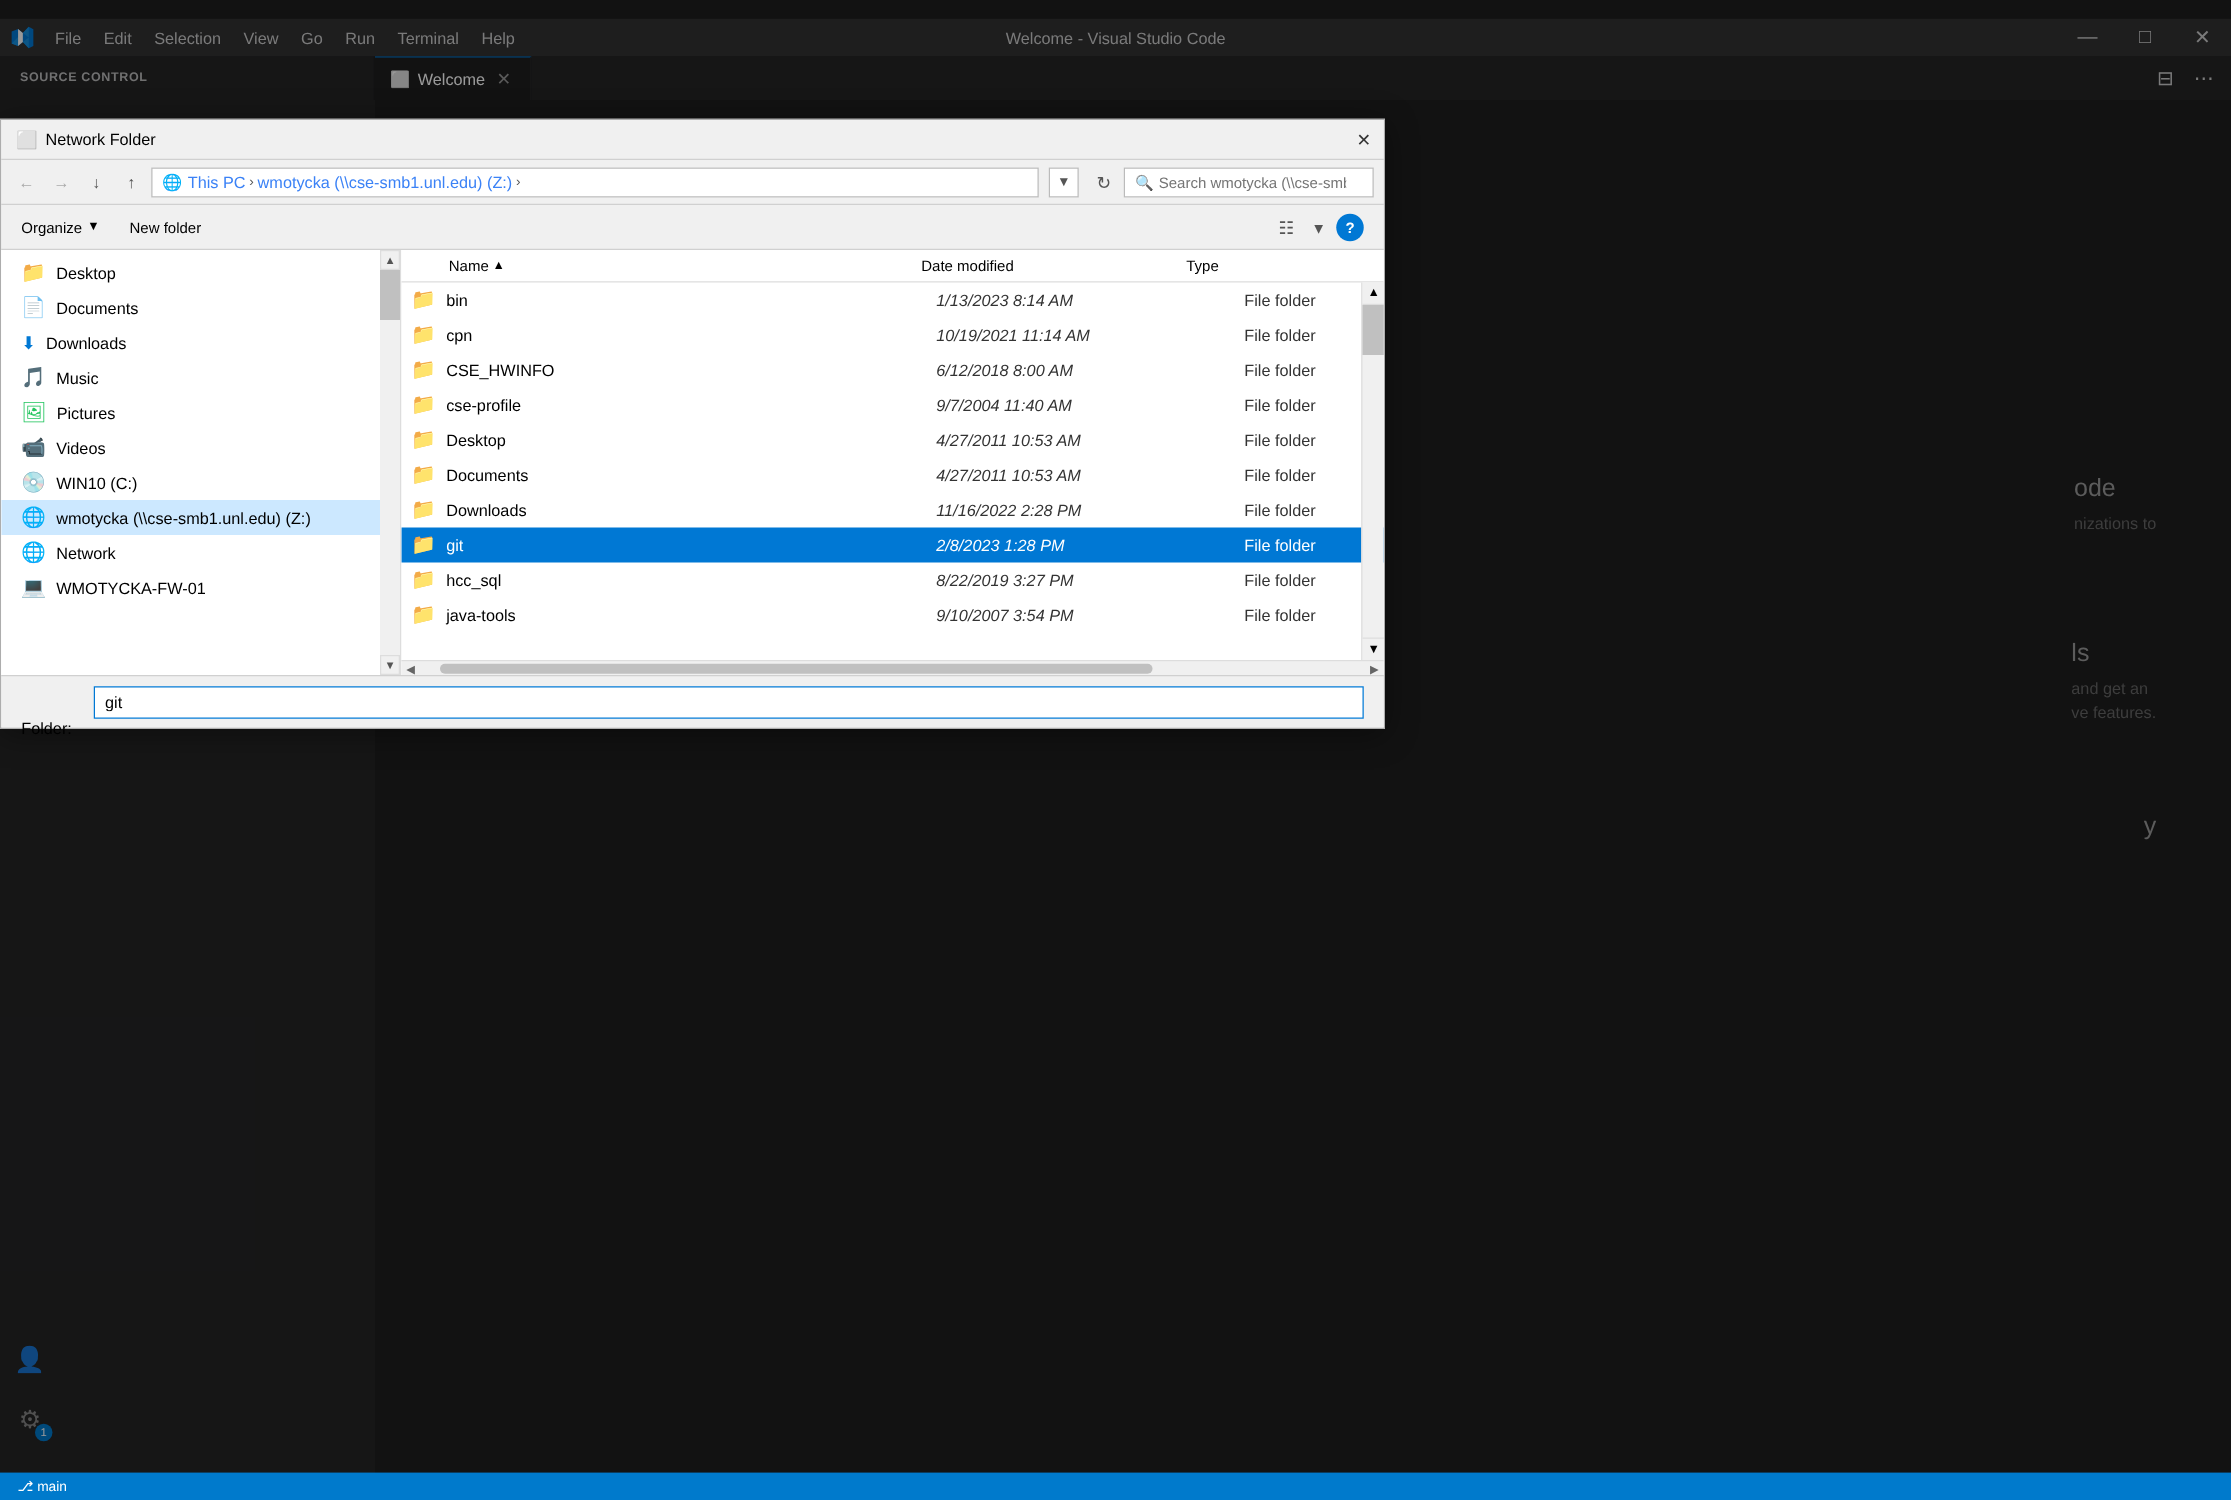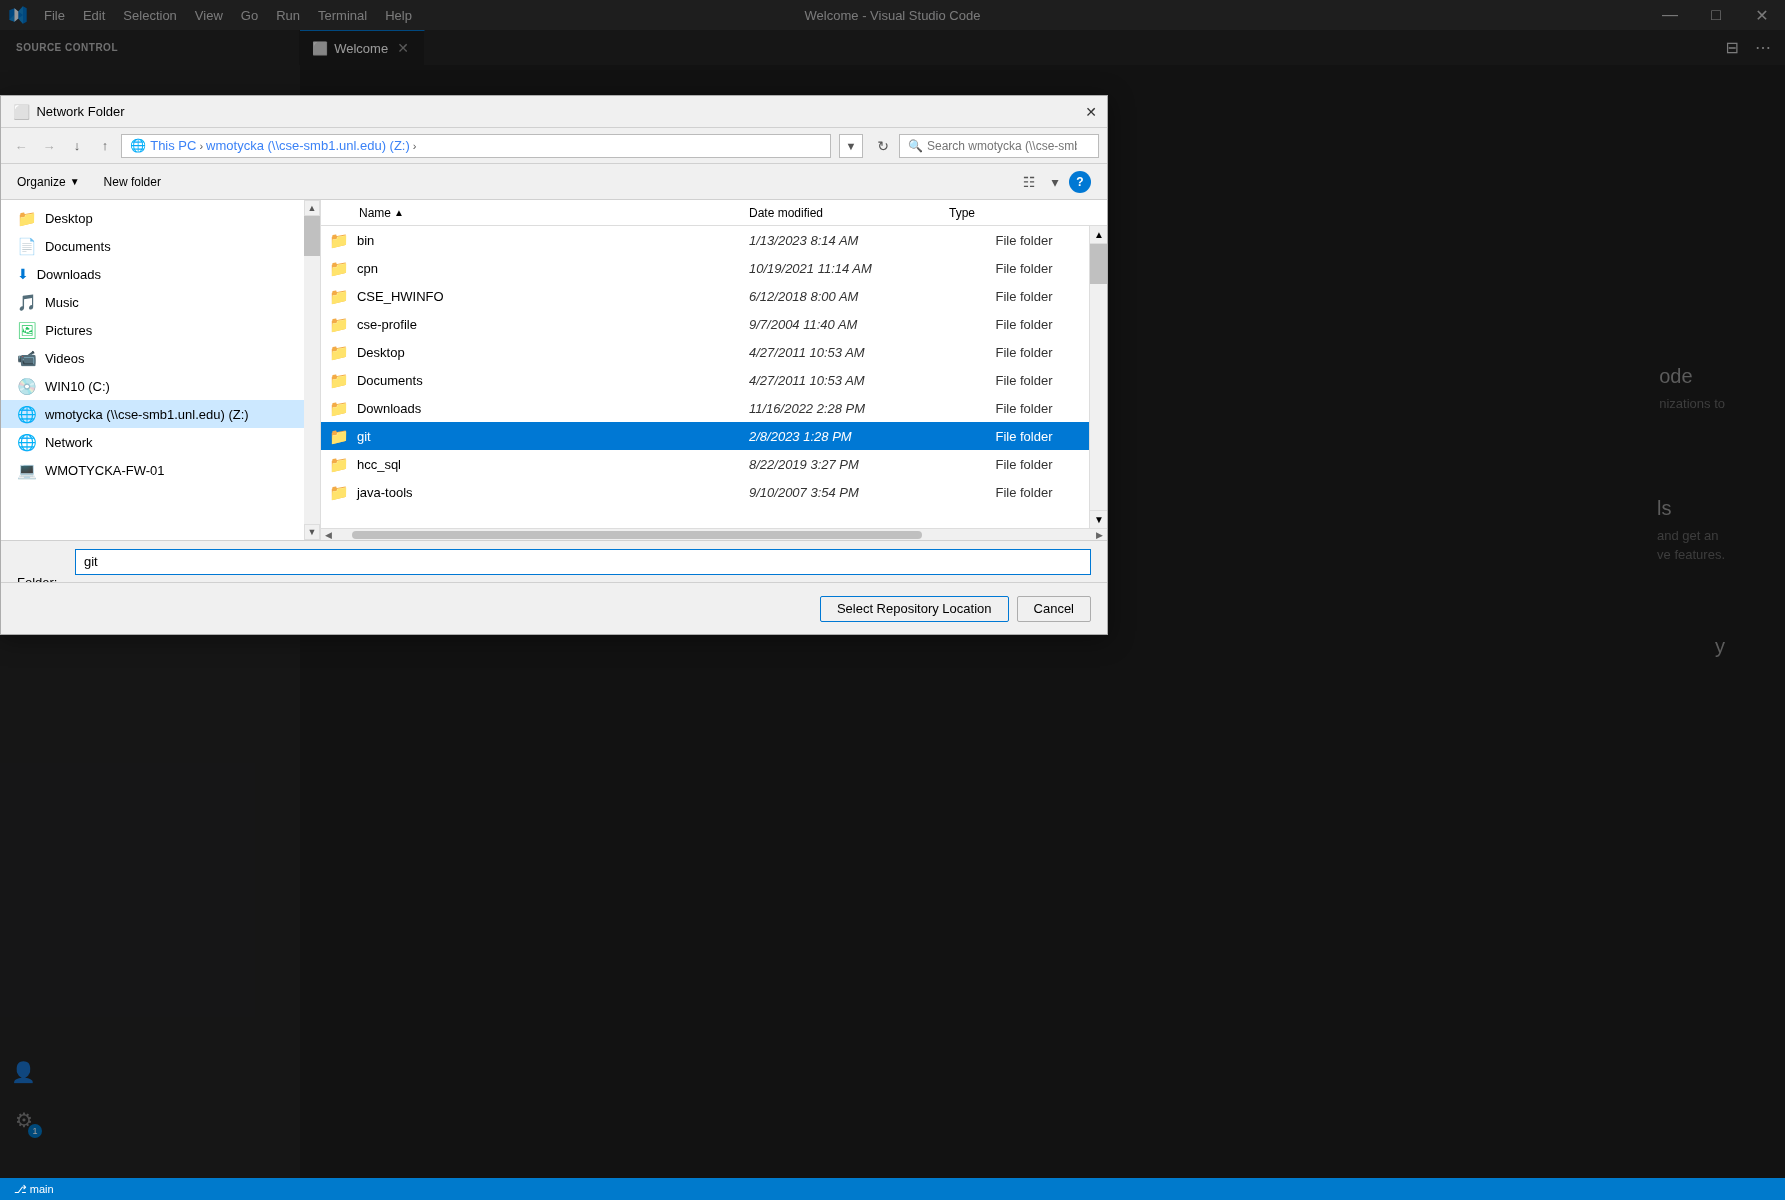--- a/index.html
+++ b/index.html
@@ -14,20 +14,21 @@
 
     
     .titlebar {
       width: 100%;
       height: 30px;
       background: #323233;
       display: flex;
       align-items: center;
       padding: 0 8px;
       position: relative;
+      margin-top: 15px;
     }
     .titlebar-logo {
       width: 20px;
       height: 20px;
       margin-right: 8px;
     }
     .menu-items {
       display: flex;
       gap: 2px;
     }
@@ -433,20 +434,21 @@
     }
 
     
     .column-headers {
       height: 26px;
       display: flex;
       align-items: center;
       border-bottom: 1px solid #ddd;
       background: white;
       padding: 12px 8px;
+      gap: 12px;
     }
     .col-header {
       font-size: 12px;
       color: #000;
       cursor: pointer;
       display: flex;
       align-items: center;
       gap: 3px;
     }
     .col-header.name { flex: 1; padding-left: 30px; }
@@ -964,19 +966,15 @@
           <div style="width:18px; height:18px; background:#f0f0f0; border-top:1px solid #ddd; display:flex; align-items:center; justify-content:center; font-size:10px; cursor:pointer; position:absolute; bottom:0;">▼</div>
         </div>
       </div>
     </div>
 
     <div class="folder-input-row">
       <span class="folder-label">Folder:</span>
       <input type="text" class="folder-input" value="git" style="">
     </div>
 
-    <div class="dialog-buttons-row">
-      <button class="dlg-btn primary">Select Repository Location</button>
-      <button class="dlg-btn">Cancel</button>
-    </div>
 
   </div>
 </div>
 
 </body></html>

